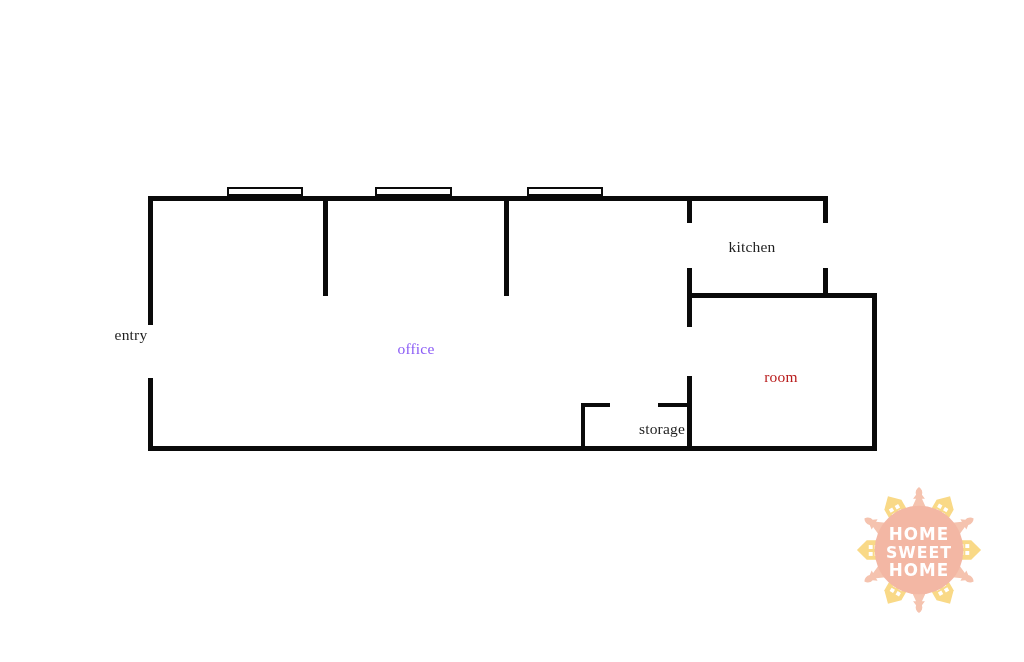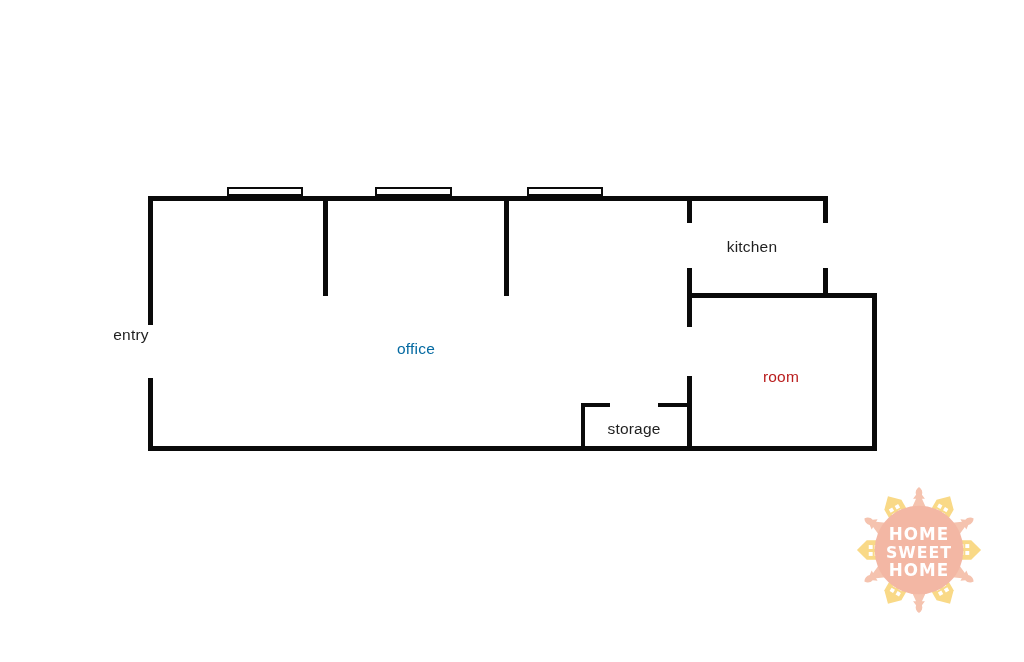--- a/index.html
+++ b/index.html
@@ -23,20 +23,21 @@
     background: #ffffff;
     border: 2px solid #0a0a0a;
   }
   .room-label {
     position: absolute;
     transform: translate(-50%, -50%);
     font-size: 15.5px;
     letter-spacing: 0.2px;
     color: #1f1f1f;
     white-space: nowrap;
+    font-family: Liberation Serif, serif;
   }
   #logo {
     position: absolute;
     left: 845px; top: 481px;
     width: 148px; height: 138px;
   }
   #logo text {
     font-family: "DejaVu Sans", sans-serif;
     font-weight: bold;
     text-anchor: middle;
@@ -129,17 +130,17 @@
     <div class="wall" style="left: 823px; top: 268px; width: 5px; height: 30px; background: rgb(10, 10, 10);"></div>
     <div class="wall" style="left: 687px; top: 293px; width: 190px; height: 5px; background: rgb(10, 10, 10);"></div>
     <div class="wall" style="left: 872px; top: 293px; width: 5px; height: 158px; background: rgb(10, 10, 10);"></div>
     <div class="wall" style="left: 581px; top: 403px; width: 29px; height: 4px; background: rgb(10, 10, 10);"></div>
     <div class="wall" style="left: 658px; top: 403px; width: 33px; height: 4px; background: rgb(10, 10, 10);"></div>
     <div class="wall" style="left: 581px; top: 403px; width: 4px; height: 48px; background: rgb(10, 10, 10);"></div>
     <div class="window" style="left: 227px; top: 187px; width: 76px; height: 9px; border-color: rgb(10, 10, 10);"></div>
     <div class="window" style="left: 375px; top: 187px; width: 77px; height: 9px; border-color: rgb(10, 10, 10);"></div>
     <div class="window" style="left: 527px; top: 187px; width: 76px; height: 9px; border-color: rgb(10, 10, 10);"></div>
     <span class="room-label" style="left: 131px; top: 335px; color: rgb(31, 31, 31);">entry</span>
-    <span class="room-label" style="left: 416px; top: 349px; color: #0369a1;">office</span>
+    <span class="room-label" style="left: 416px; top: 349px; color: #8b5cf6;">office</span>
     <span class="room-label" style="left: 752px; top: 247px; color: rgb(31, 31, 31);">kitchen</span>
-    <span class="room-label" style="left: 634px; top: 429px; color: rgb(31, 31, 31);">storage</span>
+    <span class="room-label" style="left: 662px; top: 429px; color: rgb(31, 31, 31);">storage</span>
     <span class="room-label" style="left: 781px; top: 377px; color: #b91c1c;">room</span>
   </div>
 
 </body></html>

